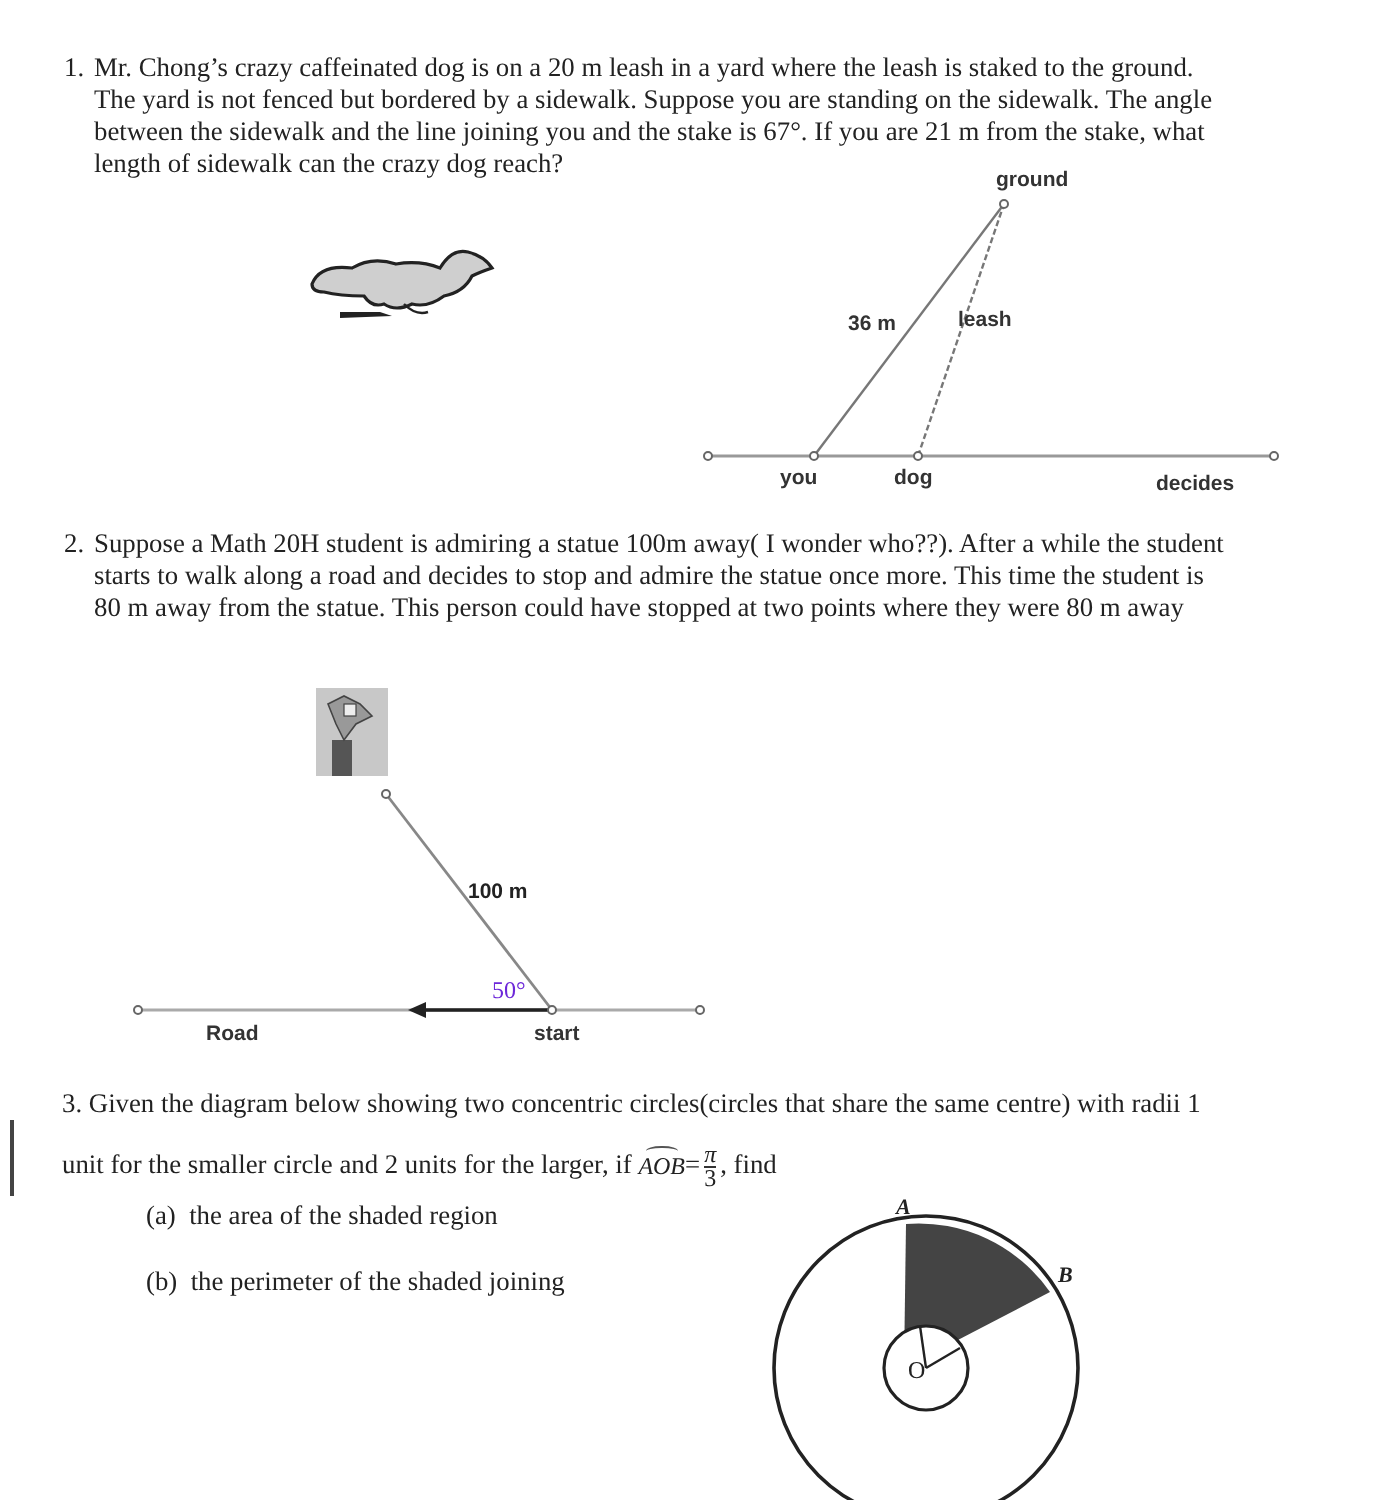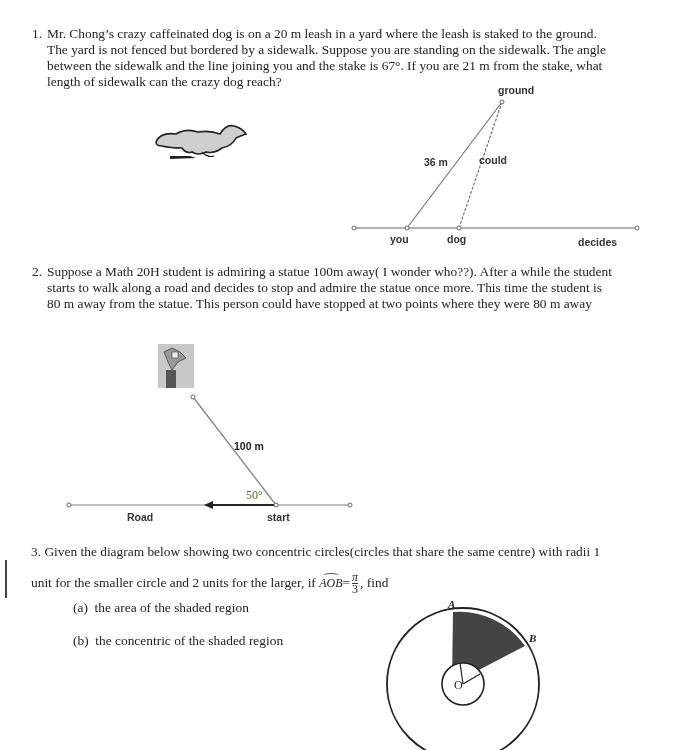--- a/index.html
+++ b/index.html
@@ -41,21 +41,21 @@
   <line x1="407" y1="228" x2="502" y2="102" stroke="#777" stroke-width="1.2"></line>
   <line x1="459" y1="228" x2="502" y2="102" stroke="#777" stroke-width="1.2" stroke-dasharray="3,1.5"></line>
   <circle cx="354" cy="228" r="2" fill="#fff" stroke="#666"></circle>
   <circle cx="407" cy="228" r="2" fill="#fff" stroke="#666"></circle>
   <circle cx="459" cy="228" r="2" fill="#fff" stroke="#666"></circle>
   <circle cx="502" cy="102" r="2" fill="#fff" stroke="#666"></circle>
   <circle cx="637" cy="228" r="2" fill="#fff" stroke="#666"></circle>
 </svg>
 <span class="abs sans" style="left:498px; top:84px;">ground</span>
 <span class="abs sans" style="left:424px; top:156px;">36 m</span>
-<span class="abs sans" style="left:479px; top:154px;">could</span>
+<span class="abs sans" style="left:479px; top:154px;">leash</span>
 <span class="abs sans" style="left:390px; top:233px;text-align:center;">you</span>
 <span class="abs sans" style="left:447px; top:233px;">dog</span>
 <span class="abs sans" style="left:578px; top:236px;">decides</span>
 
 <div class="abs q" style="left:32px; top:264px; width:640px; height:70px;">
   <span class="num">2.</span>
   <div class="body" style="left:15px;">
     <span class="line">Suppose a Math 20H student is admiring a statue 100m away( I wonder who??).  After a while the student</span>
     <span class="line">starts to walk along a road and decides to stop and admire the statue once more.  This time the student is</span>
     <span class="line">80 m away from the statue.  This person could have stopped at two points where they were 80 m away</span>
@@ -73,41 +73,41 @@
   <line x1="69" y1="505" x2="350" y2="505" stroke="#aaa" stroke-width="1.5"></line>
   <line x1="210" y1="505" x2="276" y2="505" stroke="#222" stroke-width="1.8"></line>
   <path d="M204 505 L213 501 L213 509 Z" fill="#222"></path>
   <line x1="193" y1="397" x2="276" y2="505" stroke="#888" stroke-width="1.4"></line>
   <circle cx="69" cy="505" r="2" fill="#fff" stroke="#666"></circle>
   <circle cx="276" cy="505" r="2" fill="#fff" stroke="#666"></circle>
   <circle cx="350" cy="505" r="2" fill="#fff" stroke="#666"></circle>
   <circle cx="193" cy="397" r="2" fill="#fff" stroke="#666"></circle>
 </svg>
 <span class="abs sans" style="left:234px; top:440px; color:#222;">100 m</span>
-<span class="abs" style="left:246px; top:488px; font-size:12px; color:#4d7c0f;">50°</span>
-<span class="abs sans" style="left:103px; top:511px;margin-left:24px;">Road</span>
+<span class="abs" style="left:246px; top:488px; font-size:12px; color:#6d28d9;">50°</span>
+<span class="abs sans" style="left:103px; top:511px;">Road</span>
 <span class="abs sans" style="left:267px; top:511px;">start</span>
 
 <div class="abs" style="left:5px; top:560px; width:1.5px; height:38px; background:#444;"></div>
 
 <div class="abs q" style="left:31px; top:544px; width:650px; height:110px;">
   <span class="first">
     <span>3.</span>
     <span>Given the diagram below showing two concentric circles(circles that share the same centre) with radii 1</span>
   </span>
   <span class="abs" style="left:0; top:28px; white-space:nowrap;">
     <span>unit </span><span class="u">for the smaller circle </span><span>and 2 units </span><span class="u">for the larger</span><span>, if </span><span style="font-style:italic; font-size:12px; position:relative;"><span style="position:absolute; left:4px; right:4px; top:-3px; height:4px; border-top:1px solid #555; border-radius:50%;"></span><span>AOB</span></span><span>=</span><span class="frac"><span>π</span><span class="bar">3</span></span><span>, find</span>
   </span>
   <span class="abs" style="left:42px; top:56px; white-space:nowrap;">
     <span>(a)</span>&nbsp;
     <span>the area of the shaded region</span>
   </span>
   <span class="abs" style="left:42px; top:89px; white-space:nowrap;">
     <span>(b)</span>&nbsp;
-    <span>the concentric of the shaded region</span>
+    <span>the perimeter of the shaded joining</span>
   </span>
 </div>
 
 <svg style="left:0; top:0;" width="688" height="750">
   <path d="M452 684 L453 612 A80 80 0 0 1 525 646 Z" fill="#444"></path>
   <circle cx="463" cy="684" r="21" fill="#fff" stroke="#222" stroke-width="1.6"></circle>
   <line x1="463" y1="684" x2="460" y2="663" stroke="#222" stroke-width="1.2"></line>
   <line x1="463" y1="684" x2="480" y2="674" stroke="#222" stroke-width="1.2"></line>
   <circle cx="463" cy="684" r="76" fill="none" stroke="#222" stroke-width="1.8"></circle>
 </svg>

